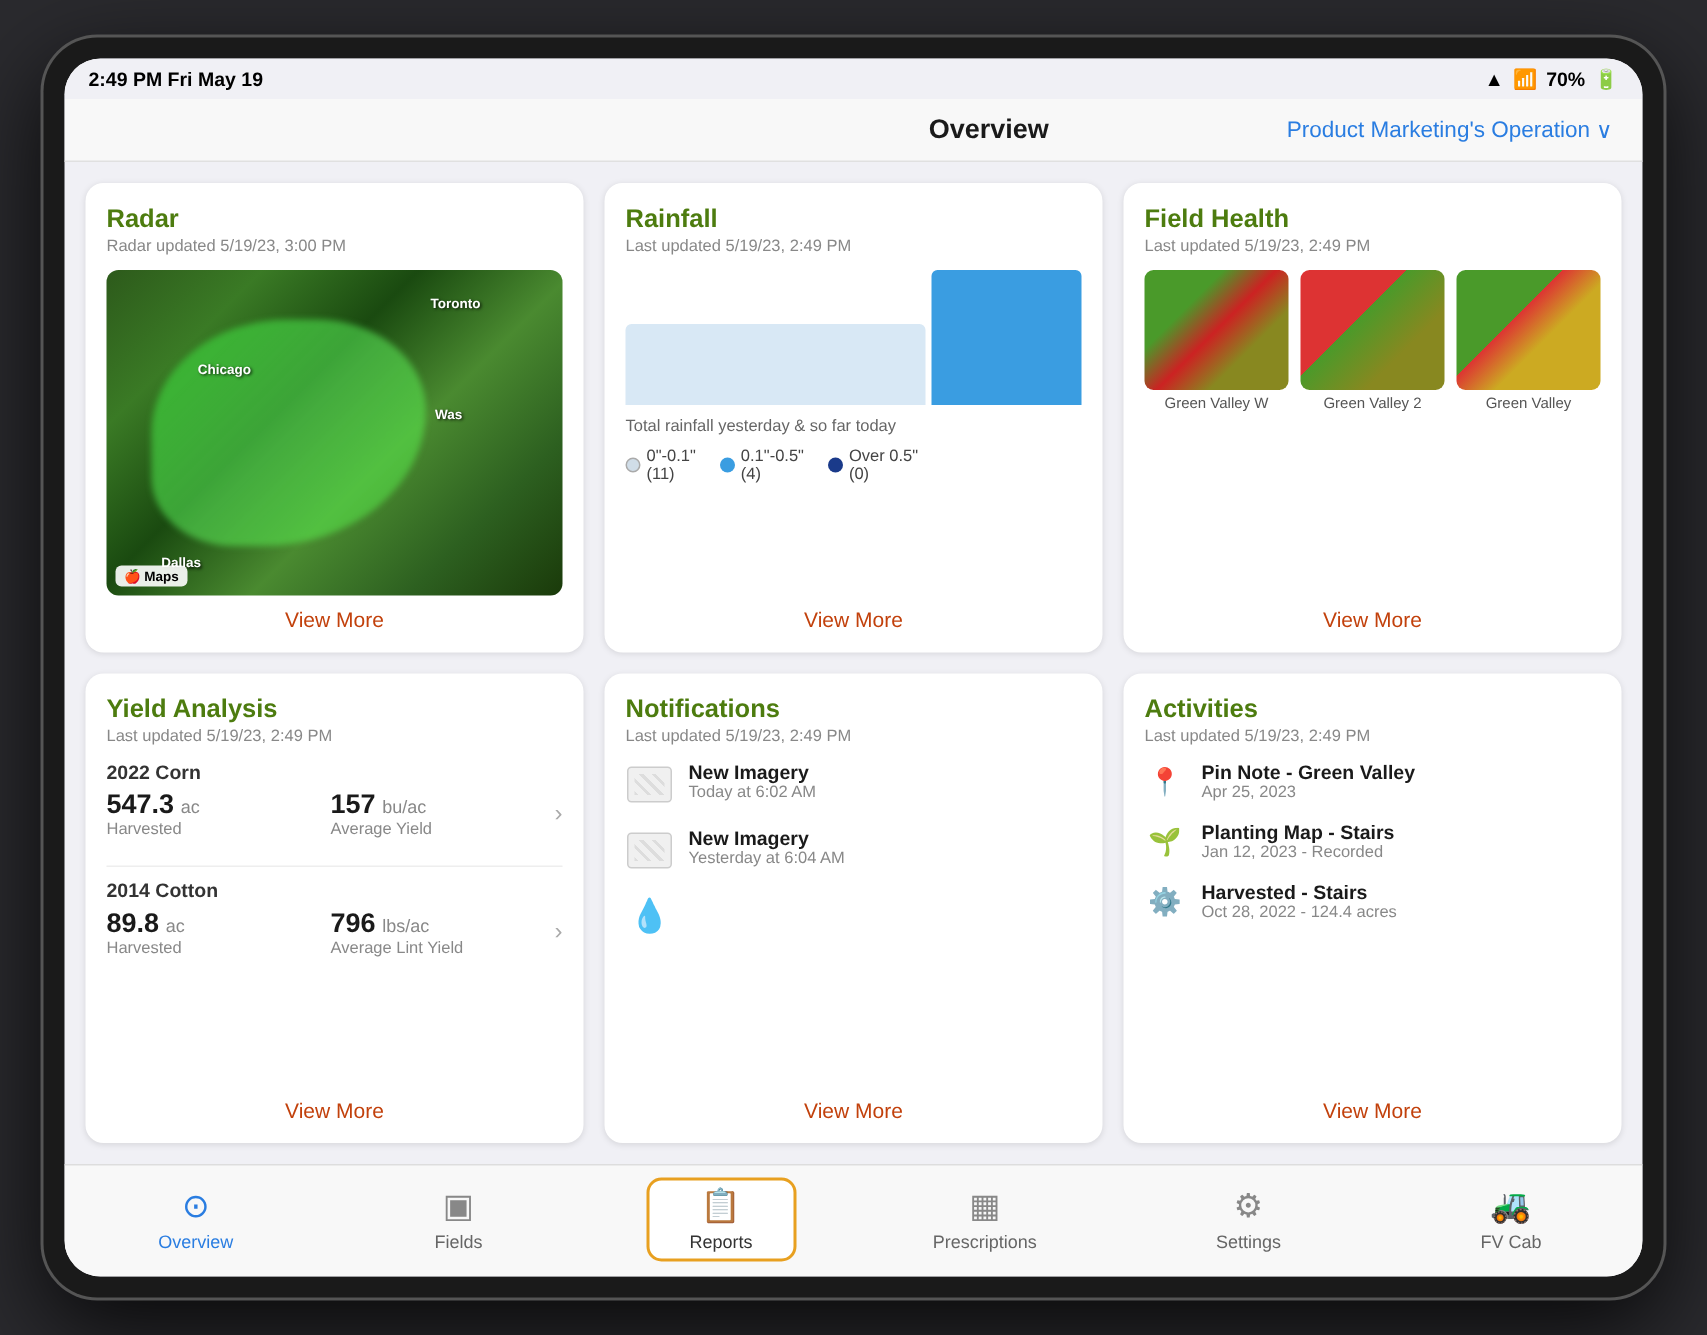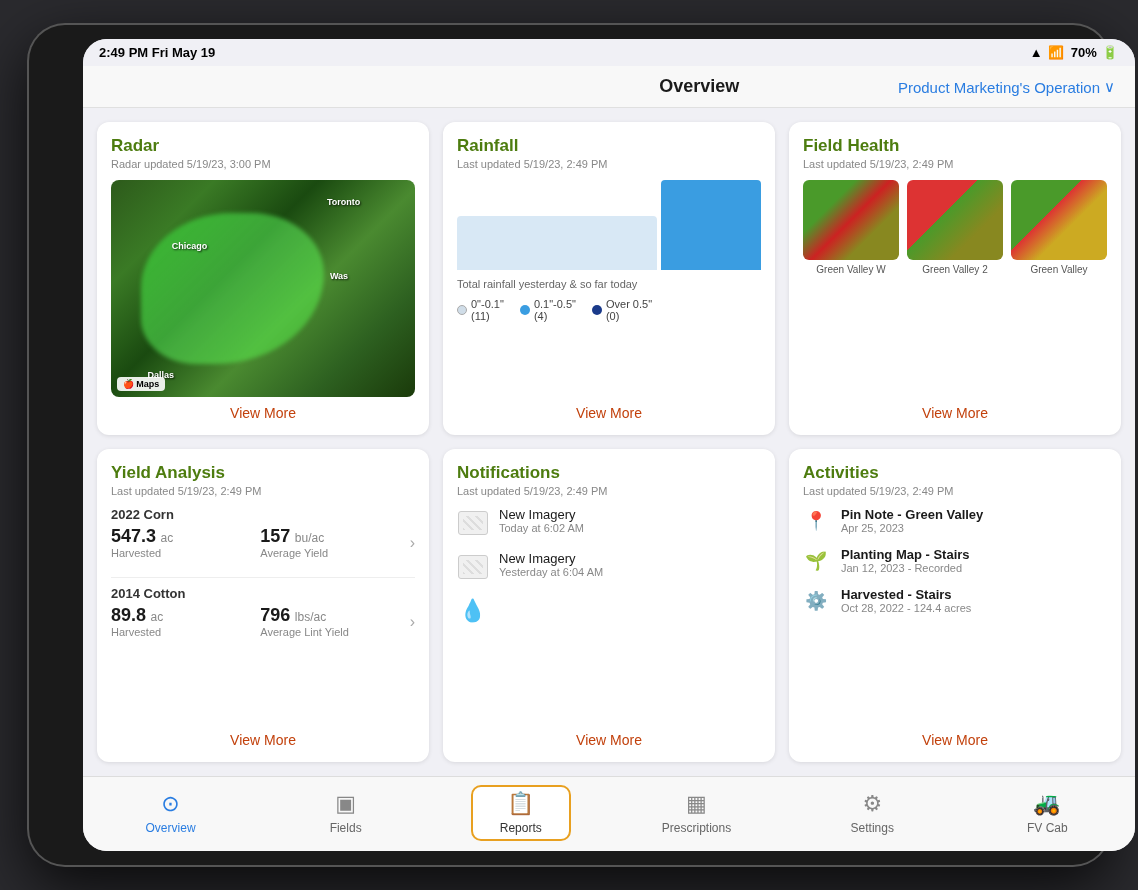--- a/index.html
+++ b/index.html
@@ -21,21 +21,20 @@
       position: relative;
     }
     .device-screen {
       width: 100%;
       height: 100%;
       background: #f0f0f5;
       border-radius: 24px;
       overflow: hidden;
       display: flex;
       flex-direction: column;
-      margin-left: 40px;
     }
     
     .status-bar {
       background: #f0f0f5;
       padding: 6px 16px;
       display: flex;
       justify-content: space-between;
       align-items: center;
       font-size: 13px;
       font-weight: 600;
@@ -62,21 +61,21 @@
       font-weight: 700;
       color: #1a1a1a;
       flex: 1;
       text-align: center;
     }
     .header-operation {
       font-size: 15px;
       color: #2a7de1;
       font-weight: 500;
       display: flex;
-      align-items: flex-end;
+      align-items: center;
       gap: 4px;
     }
     
     .main-content {
       flex: 1;
       padding: 14px;
       display: grid;
       grid-template-columns: repeat(3, 1fr);
       grid-template-rows: repeat(2, 1fr);
       gap: 14px;
@@ -337,21 +336,21 @@
     }
     .rain-icon {
       font-size: 22px;
       color: #4a9de1;
     }
     .notification-text {
       flex: 1;
     }
     .notification-title {
       font-size: 13px;
-      font-weight: 400;
+      font-weight: 700;
       color: #1a1a1a;
     }
     .notification-time {
       font-size: 11px;
       color: #888;
     }
     
     .activity-list {
       flex: 1;
       display: flex;

